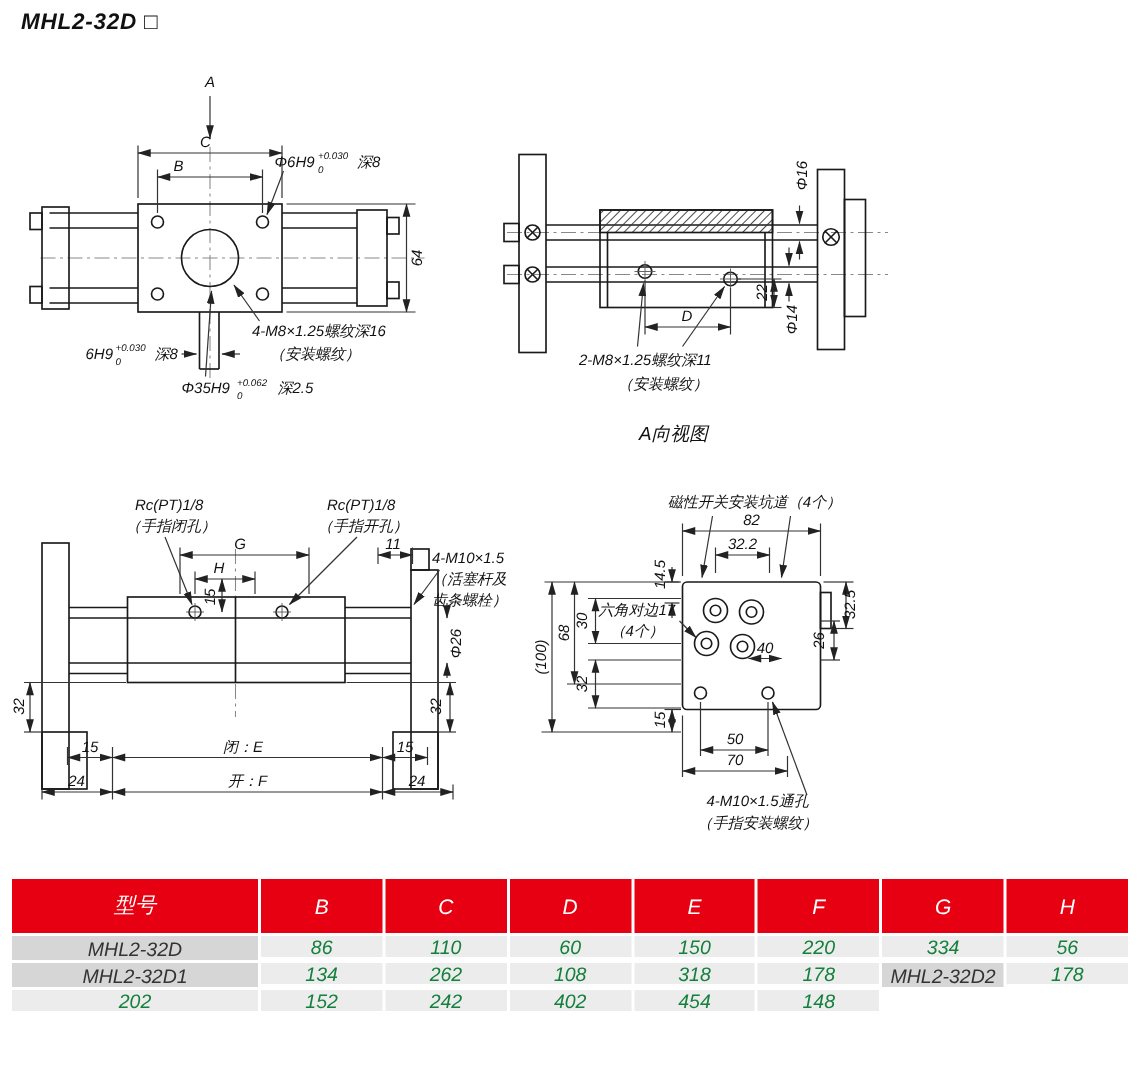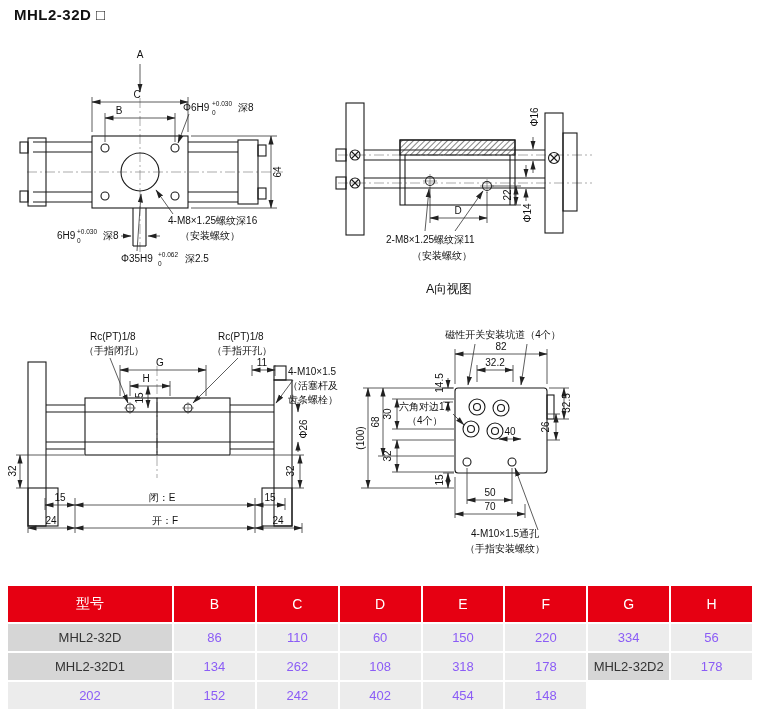--- a/index.html
+++ b/index.html
@@ -1,34 +1,34 @@
 <!DOCTYPE html>
 <html><head>
 <meta charset="utf-8">
 <style>
   html,body{margin:0;padding:0;background:#fff;}
   .page{position:relative;width:760px;height:716px;background:#fff;overflow:hidden;
-        font-family:"Liberation Sans","DejaVu Sans",sans-serif;color:#111;}
+        font-family:"Liberation Sans","DejaVu Sans",sans-serif;color:#111;font-style:italic;}
   .page-title{position:absolute;left:14px;top:6px;font-size:15px;font-weight:bold;margin:0;letter-spacing:.5px;}
   svg.view{position:absolute;overflow:visible;}
   svg text{font-size:10px;fill:#111;font-family:"Liberation Sans","DejaVu Sans",sans-serif;stroke:none;}
   svg text.st{font-size:6.5px;}
   svg text.cap{font-size:12.5px;}
   svg .mid{text-anchor:middle;}
   g.ol{stroke:#1a1a1a;stroke-width:1.1;fill:none;}
   g.dl{stroke:#333;stroke-width:.8;fill:none;}
   g.cl{stroke:#888;stroke-width:.7;stroke-dasharray:10 3 2 3;fill:none;}
   g.tl{stroke:#555;stroke-width:.6;fill:none;}
   
   .spec-table{position:absolute;left:8px;top:586px;width:744px;display:grid;
               grid-template-columns:164px repeat(7,1fr);gap:2px;background:#fff;}
   .spec-table div{display:flex;align-items:center;justify-content:center;}
   .hc{background:#e60012;color:#fff;height:36px;font-size:14px;}
-  .mc{background:#d6d6d6;color:#333;height:27px;font-size:13px;}
-  .vc{background:#ececec;color:#8b5cf6;height:27px;font-size:13px;}
+  .mc{background:#d6d6d6;color:#333;height:16px;font-size:13px;}
+  .vc{background:#ececec;color:#15803d;height:14px;font-size:13px;}
 </style>
 </head>
 <body>
 
 <div class="page">
 
   <h1 class="page-title">MHL2-32D □</h1>
 
   <svg class="view" style="left:15px;top:40px" width="300" height="250" viewBox="0 0 300 250">
     <defs>

